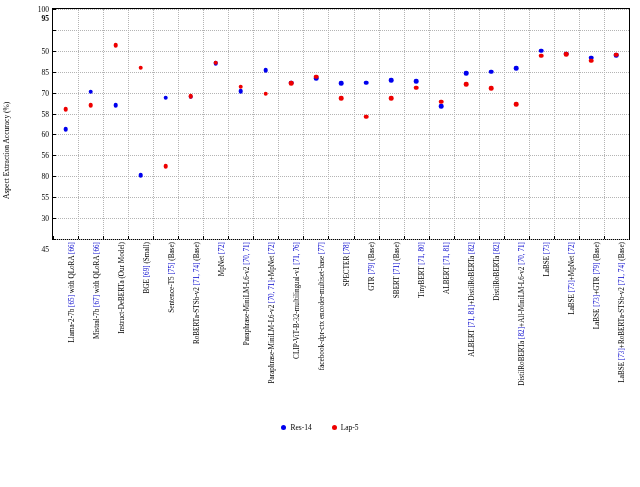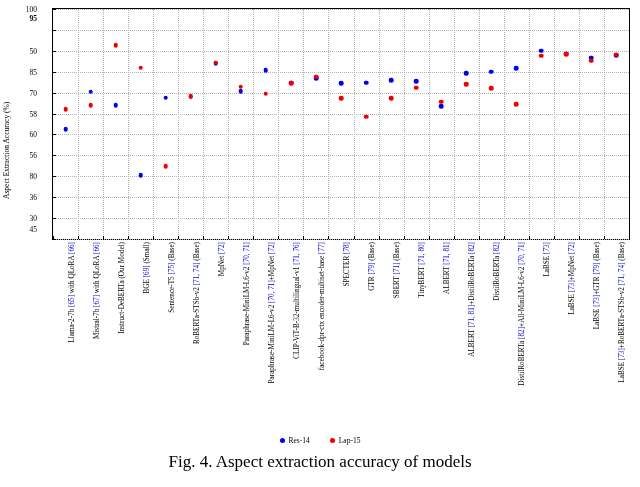--- a/index.html
+++ b/index.html
@@ -55,21 +55,21 @@
   .vgridline {
     position: absolute;
     top: 0;
     height: 100%;
     width: 0;
     border-left: 1px dotted #b4b4b4;
   }
   .ytick-label {
     position: absolute;
     right: 100%;
-    margin-right: 16px;
+    margin-right: 4px;
     transform: translateY(-50%);
     font-size: 7.5px;
     color: #000;
     white-space: nowrap;
   }
   .ytick-mark {
     position: absolute;
     left: 0;
     width: 3px;
     height: 0;
@@ -117,21 +117,21 @@
     position: absolute;
     left: 0;
     top: 418px;
     width: 640px;
     text-align: center;
     font-size: 7.5px;
     color: #000;
   }
   #legend .entry {
     display: inline-block;
-    margin: 17px 10px;
+    margin: 4px 10px;
     white-space: nowrap;
   }
   #legend .dot {
     display: inline-block;
     width: 5px;
     height: 5px;
     border-radius: 50%;
     margin-right: 4px;
     vertical-align: middle;
   }
@@ -154,27 +154,27 @@
 </head>
 <body>
 
 <div id="root">
 
   <div id="ylabel">Aspect Extraction Accuracy (%)</div>
 
   <div id="plot">
       <div class="gridline" style="top: 230px;"></div>
       <div class="ytick-mark" style="top: 230px;"></div>
-      <div class="ytick-label" style="top: 220px;">45</div>
+      <div class="ytick-label" style="top: 240px;">45</div>
       <div class="gridline" style="top: 209.091px;"></div>
       <div class="ytick-mark" style="top: 209.091px;"></div>
       <div class="ytick-label" style="top: 209.091px;">30</div>
       <div class="gridline" style="top: 188.182px;"></div>
       <div class="ytick-mark" style="top: 188.182px;"></div>
-      <div class="ytick-label" style="top: 188.182px;">36</div>
+      <div class="ytick-label" style="top: 188.182px;">55</div>
       <div class="gridline" style="top: 167.273px;"></div>
       <div class="ytick-mark" style="top: 167.273px;"></div>
       <div class="ytick-label" style="top: 167.273px;">80</div>
       <div class="gridline" style="top: 146.364px;"></div>
       <div class="ytick-mark" style="top: 146.364px;"></div>
       <div class="ytick-label" style="top: 146.364px;">56</div>
       <div class="gridline" style="top: 125.455px;"></div>
       <div class="ytick-mark" style="top: 125.455px;"></div>
       <div class="ytick-label" style="top: 125.455px;">60</div>
       <div class="gridline" style="top: 104.545px;"></div>
@@ -308,17 +308,16 @@
       <div class="xlab" style="left: 391.174px;">ALBERT <span class="ref">[71, 81]</span></div>
       <div class="xlab" style="left: 416.217px;">ALBERT <span class="ref">[71, 81]</span>+DistilRoBERTa <span class="ref">[82]</span></div>
       <div class="xlab" style="left: 441.261px;">DistilRoBERTa <span class="ref">[82]</span></div>
       <div class="xlab" style="left: 466.304px;">DistilRoBERTa <span class="ref">[82]</span>+All-MiniLM-L6-v2 <span class="ref">[70, 71]</span></div>
       <div class="xlab" style="left: 491.348px;">LaBSE <span class="ref">[73]</span></div>
       <div class="xlab" style="left: 516.391px;">LaBSE <span class="ref">[73]</span>+MpNet <span class="ref">[72]</span></div>
       <div class="xlab" style="left: 541.435px;">LaBSE <span class="ref">[73]</span>+GTR <span class="ref">[79]</span> (Base)</div>
       <div class="xlab" style="left: 566.478px;">LaBSE <span class="ref">[73]</span>+RoBERTa-STSb-v2 <span class="ref">[71, 74]</span> (Base)</div>
     </div>
 
-  <div id="legend"><span class="entry"><span class="dot res"></span><span class="lbl">Res-14</span></span><span class="entry"><span class="dot lap"></span><span class="lbl">Lap-15</span></span></div>
-
-  <div id="caption">Fig. 4.  Aspect extraction accuracy of models</div>
+  <div id="legend"><span class="entry"><span class="dot res"></span><span class="lbl">Res-14</span></span><span class="entry"><span class="dot lap"></span><span class="lbl">Lap-5</span></span></div>
+
 
 </div>
 
 </body></html>

